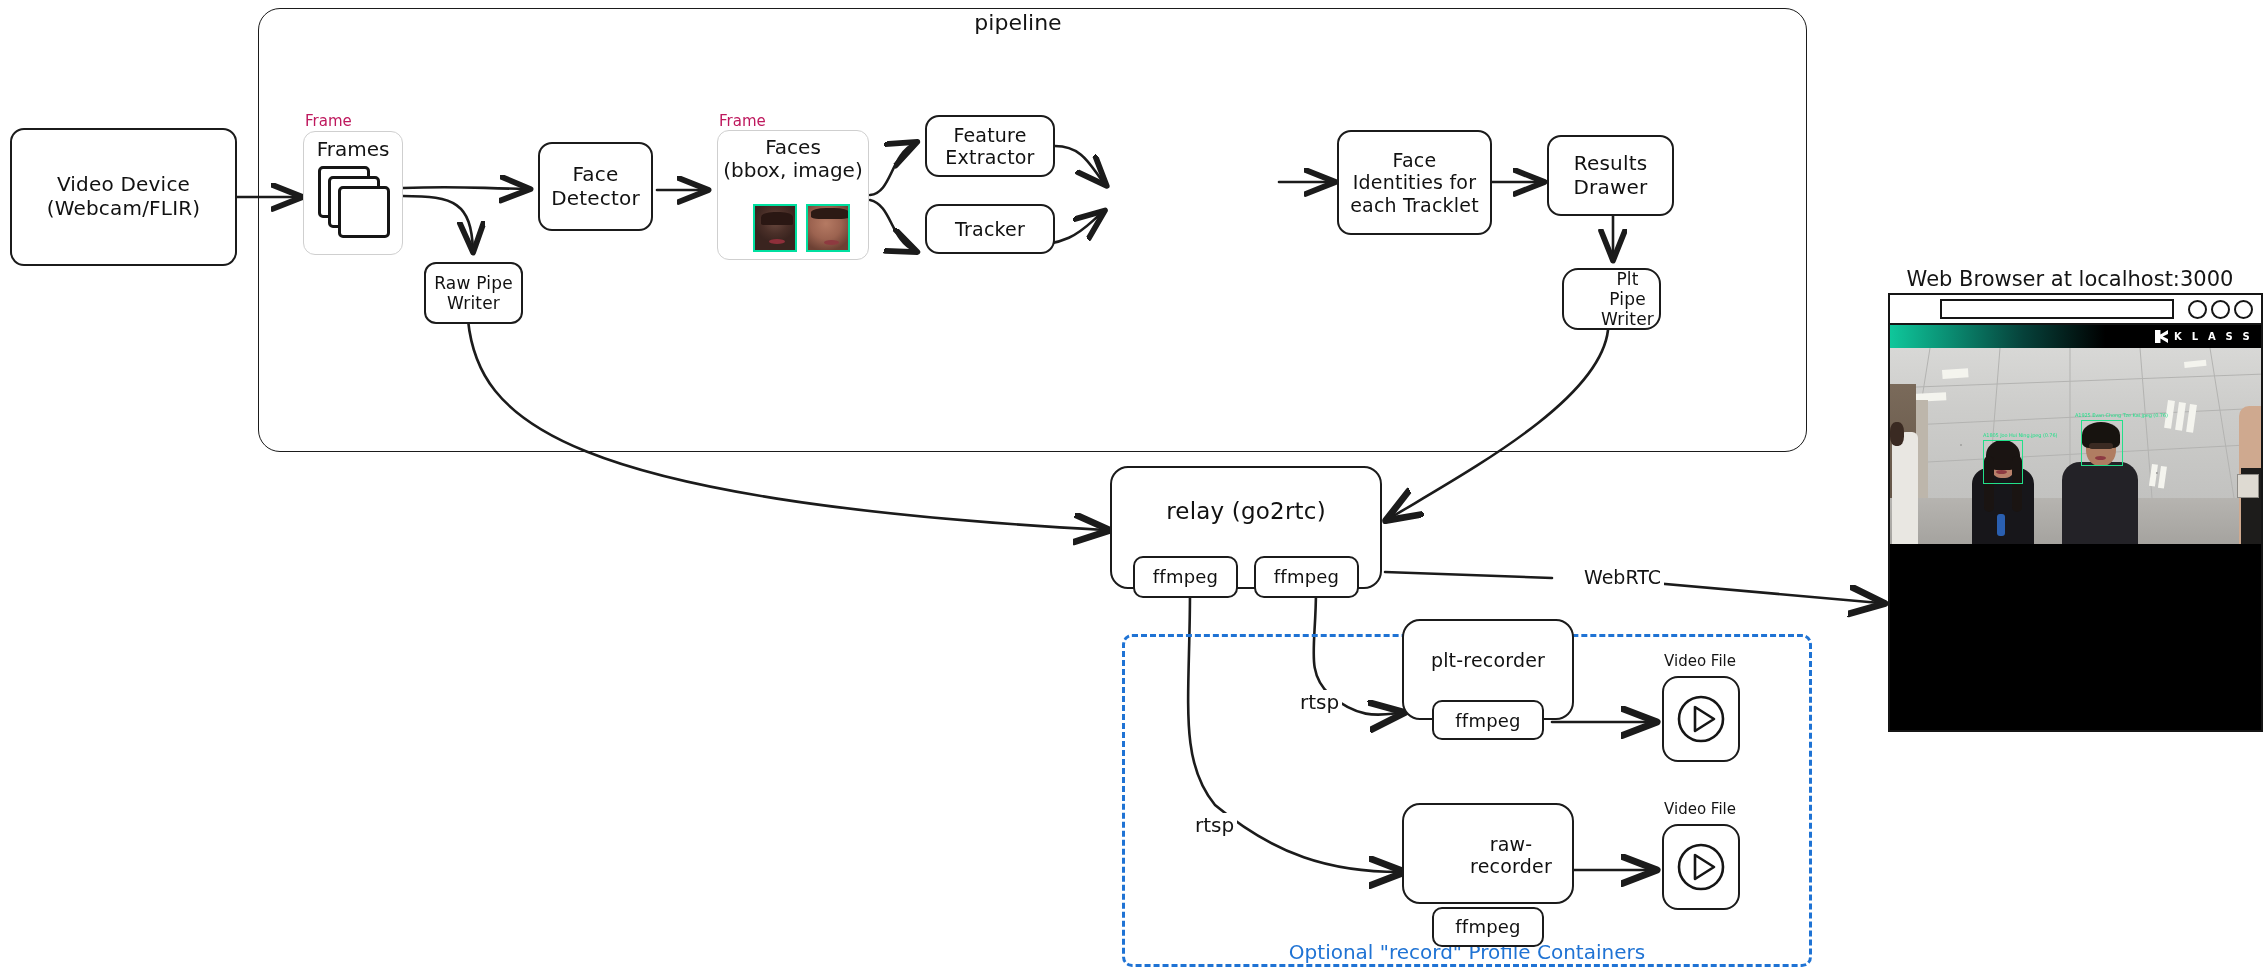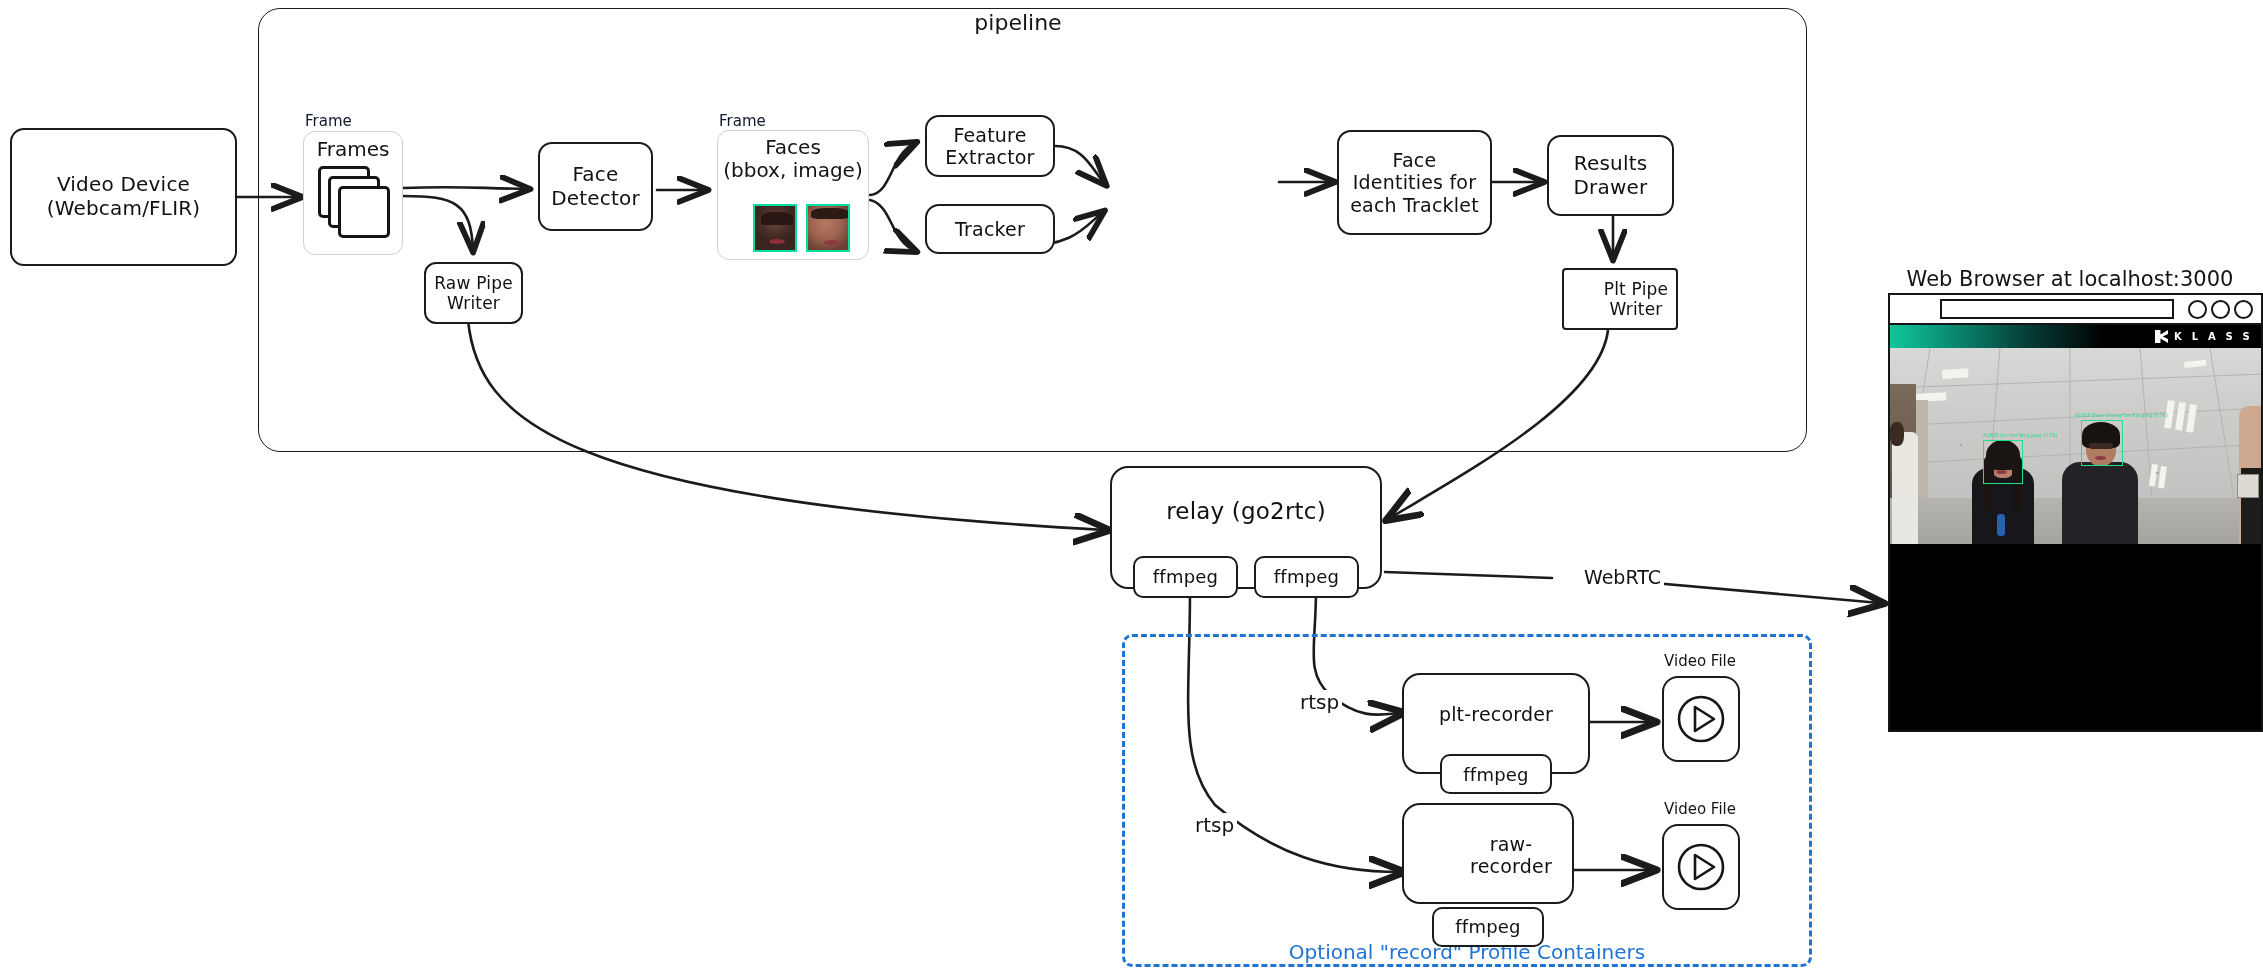--- a/index.html
+++ b/index.html
@@ -48,21 +48,21 @@
   }
   .frame-grp {
     position: absolute;
     box-sizing: border-box;
     border: 1.6px solid #cfcfcf;
     border-radius: 12px;
     background: #fff;
   }
   .frame-lbl {
     position: absolute;
-    color: #0f172a;
+    color: #be185d;
     font-size: 15px;
     font-family: "DejaVu Sans", sans-serif;
     white-space: nowrap;
   }
   .plain-lbl {
     position: absolute;
     color: #141414;
     font-family: "DejaVu Sans", sans-serif;
     white-space: nowrap;
     background: #fff;
@@ -275,40 +275,40 @@
   <div class="node" style="left:925px; top:204px; width:130px; height:50px; font-size:19px;">Tracker</div>
 
 
   <div class="node" style="left:1337px; top:130px; width:155px; height:105px; font-size:19px;">Face
 Identities for
 each Tracklet</div>
 
   <div class="node" style="left:1547px; top:135px; width:127px; height:81px; font-size:20px;">Results
 Drawer</div>
 
-  <div class="node thin" style="left:1562px; top:268px; width:116px; height:62px; font-size:17px; border-radius:4px;padding-left:32px;">Plt Pipe
+  <div class="node thin" style="left:1562px; top:268px; width:99px; height:62px; font-size:17px; border-radius:16px;padding-left:32px;">Plt Pipe
 Writer</div>
 
   <div class="node" style="left:1110px; top:466px; width:272px; height:123px; border-radius:18px; display:block;">
     <div style="text-align:center; font-size:23px; padding-top:11px; font-family:'DejaVu Sans',sans-serif;">relay (go2rtc)</div>
     <div style="display:flex; gap:16px; justify-content:center; margin-top:12px;">
       <div class="node thin" style="position:relative; left:0; top:0; width:105px; height:42px; font-size:18px; border-radius:10px;">ffmpeg</div>
       <div class="node thin" style="position:relative; left:0; top:0; width:105px; height:42px; font-size:18px; border-radius:10px;">ffmpeg</div>
     </div>
   </div>
 
   <div class="plain-lbl" style="left:1549px; top:566px; font-size:19px;margin-left:32px;">WebRTC</div>
 
   <div class="dashed-grp" style="left:1122px; top:634px; width:690px; height:333px;"></div>
   <div class="dashed-cap" style="left:1122px; top:940px; width:690px; font-size:20px;">Optional "record" Profile Containers</div>
 
   <div class="plain-lbl" style="left:1297px; top:690px; font-size:20px;">rtsp</div>
   <div class="plain-lbl" style="left:1192px; top:813px; font-size:20px;">rtsp</div>
 
-  <div class="node" style="left:1402px; top:673px; width:188px; height:101px; border-radius:18px; display:block;">
+  <div class="node" style="left:1402px; top:619px; width:172px; height:101px; border-radius:18px; display:block;">
     <div style="text-align:center; font-size:19px; padding-top:9px;">plt-recorder</div>
     <div style="display:flex; justify-content:center; margin-top:10px;">
       <div class="node thin" style="position:relative; left:0; top:0; width:112px; height:40px; font-size:18px; border-radius:10px;">ffmpeg</div>
     </div>
   </div>
 
   <div class="title-lbl" style="left:1645px; top:652px; width:110px; font-size:15px;">Video File</div>
   <div class="node" style="left:1662px; top:676px; width:78px; height:86px; border-radius:16px;">
     <svg width="56" height="56" viewBox="0 0 56 56">
       <circle cx="28" cy="28" r="22" fill="none" stroke="#151515" stroke-width="2.6"></circle>

